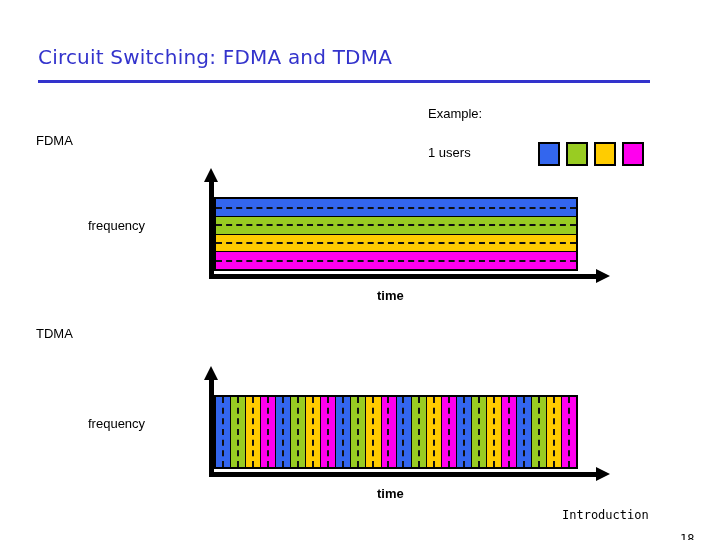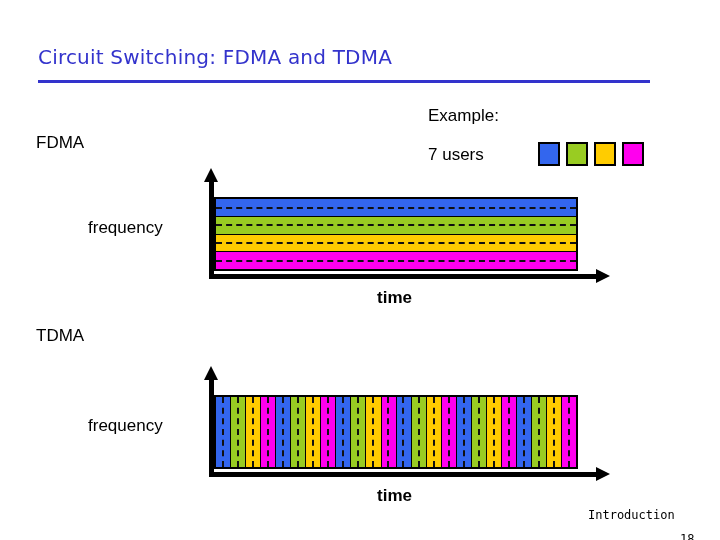--- a/index.html
+++ b/index.html
@@ -35,21 +35,21 @@
     top: 80px;
     width: 612px;
     height: 3px;
     background: #3333cc;
   }
 
   
   .plain-label {
     position: absolute;
     font-family: "Liberation Sans", sans-serif;
-    font-size: 17px;
+    font-size: 13px;
     color: #000000;
     white-space: nowrap;
   }
   #label-fdma { left: 36px; top: 133px; }
   #label-tdma { left: 36px; top: 326px; text-align: right; }
   #label-example { left: 428px; top: 106px; }
   #label-users  { left: 428px; top: 145px; }
   #freq-label-1 { left: 88px; top: 218px; }
   #freq-label-2 { left: 88px; top: 416px; }
   #time-label-1 { left: 377px; top: 288px; font-weight: bold; }
@@ -170,32 +170,32 @@
   }
 
   
   .footer-text {
     position: absolute;
     font-family: "DejaVu Sans Mono", monospace;
     font-size: 12px;
     color: #000000;
     white-space: nowrap;
   }
-  #footer-section { left: 588px; top: 508px; }
+  #footer-section { left: 562px; top: 508px; }
   #footer-pagenum { left: 680px; top: 508px; margin-top: 24px; }
 </style>
 </head>
 <body>
 
 <div id="slide-title" style="color: rgb(51, 51, 204);">Circuit Switching: FDMA and TDMA</div>
 <div id="title-underline" style="background: rgb(51, 51, 204);"></div>
 
 <div class="plain-label" id="label-fdma">FDMA</div>
 <div class="plain-label" id="label-example">Example:</div>
-<div class="plain-label" id="label-users">7 users</div>
+<div class="plain-label" id="label-users">1 users</div>
 
 <div id="legend-swatches">
   <div class="swatch" style="background: rgb(51, 102, 238);"></div>
   <div class="swatch" style="background: rgb(153, 204, 34);"></div>
   <div class="swatch" style="background: rgb(255, 204, 0);"></div>
   <div class="swatch" style="background: rgb(255, 0, 238);"></div>
 </div>
 
 <div class="plain-label" id="freq-label-1">frequency</div>
 

